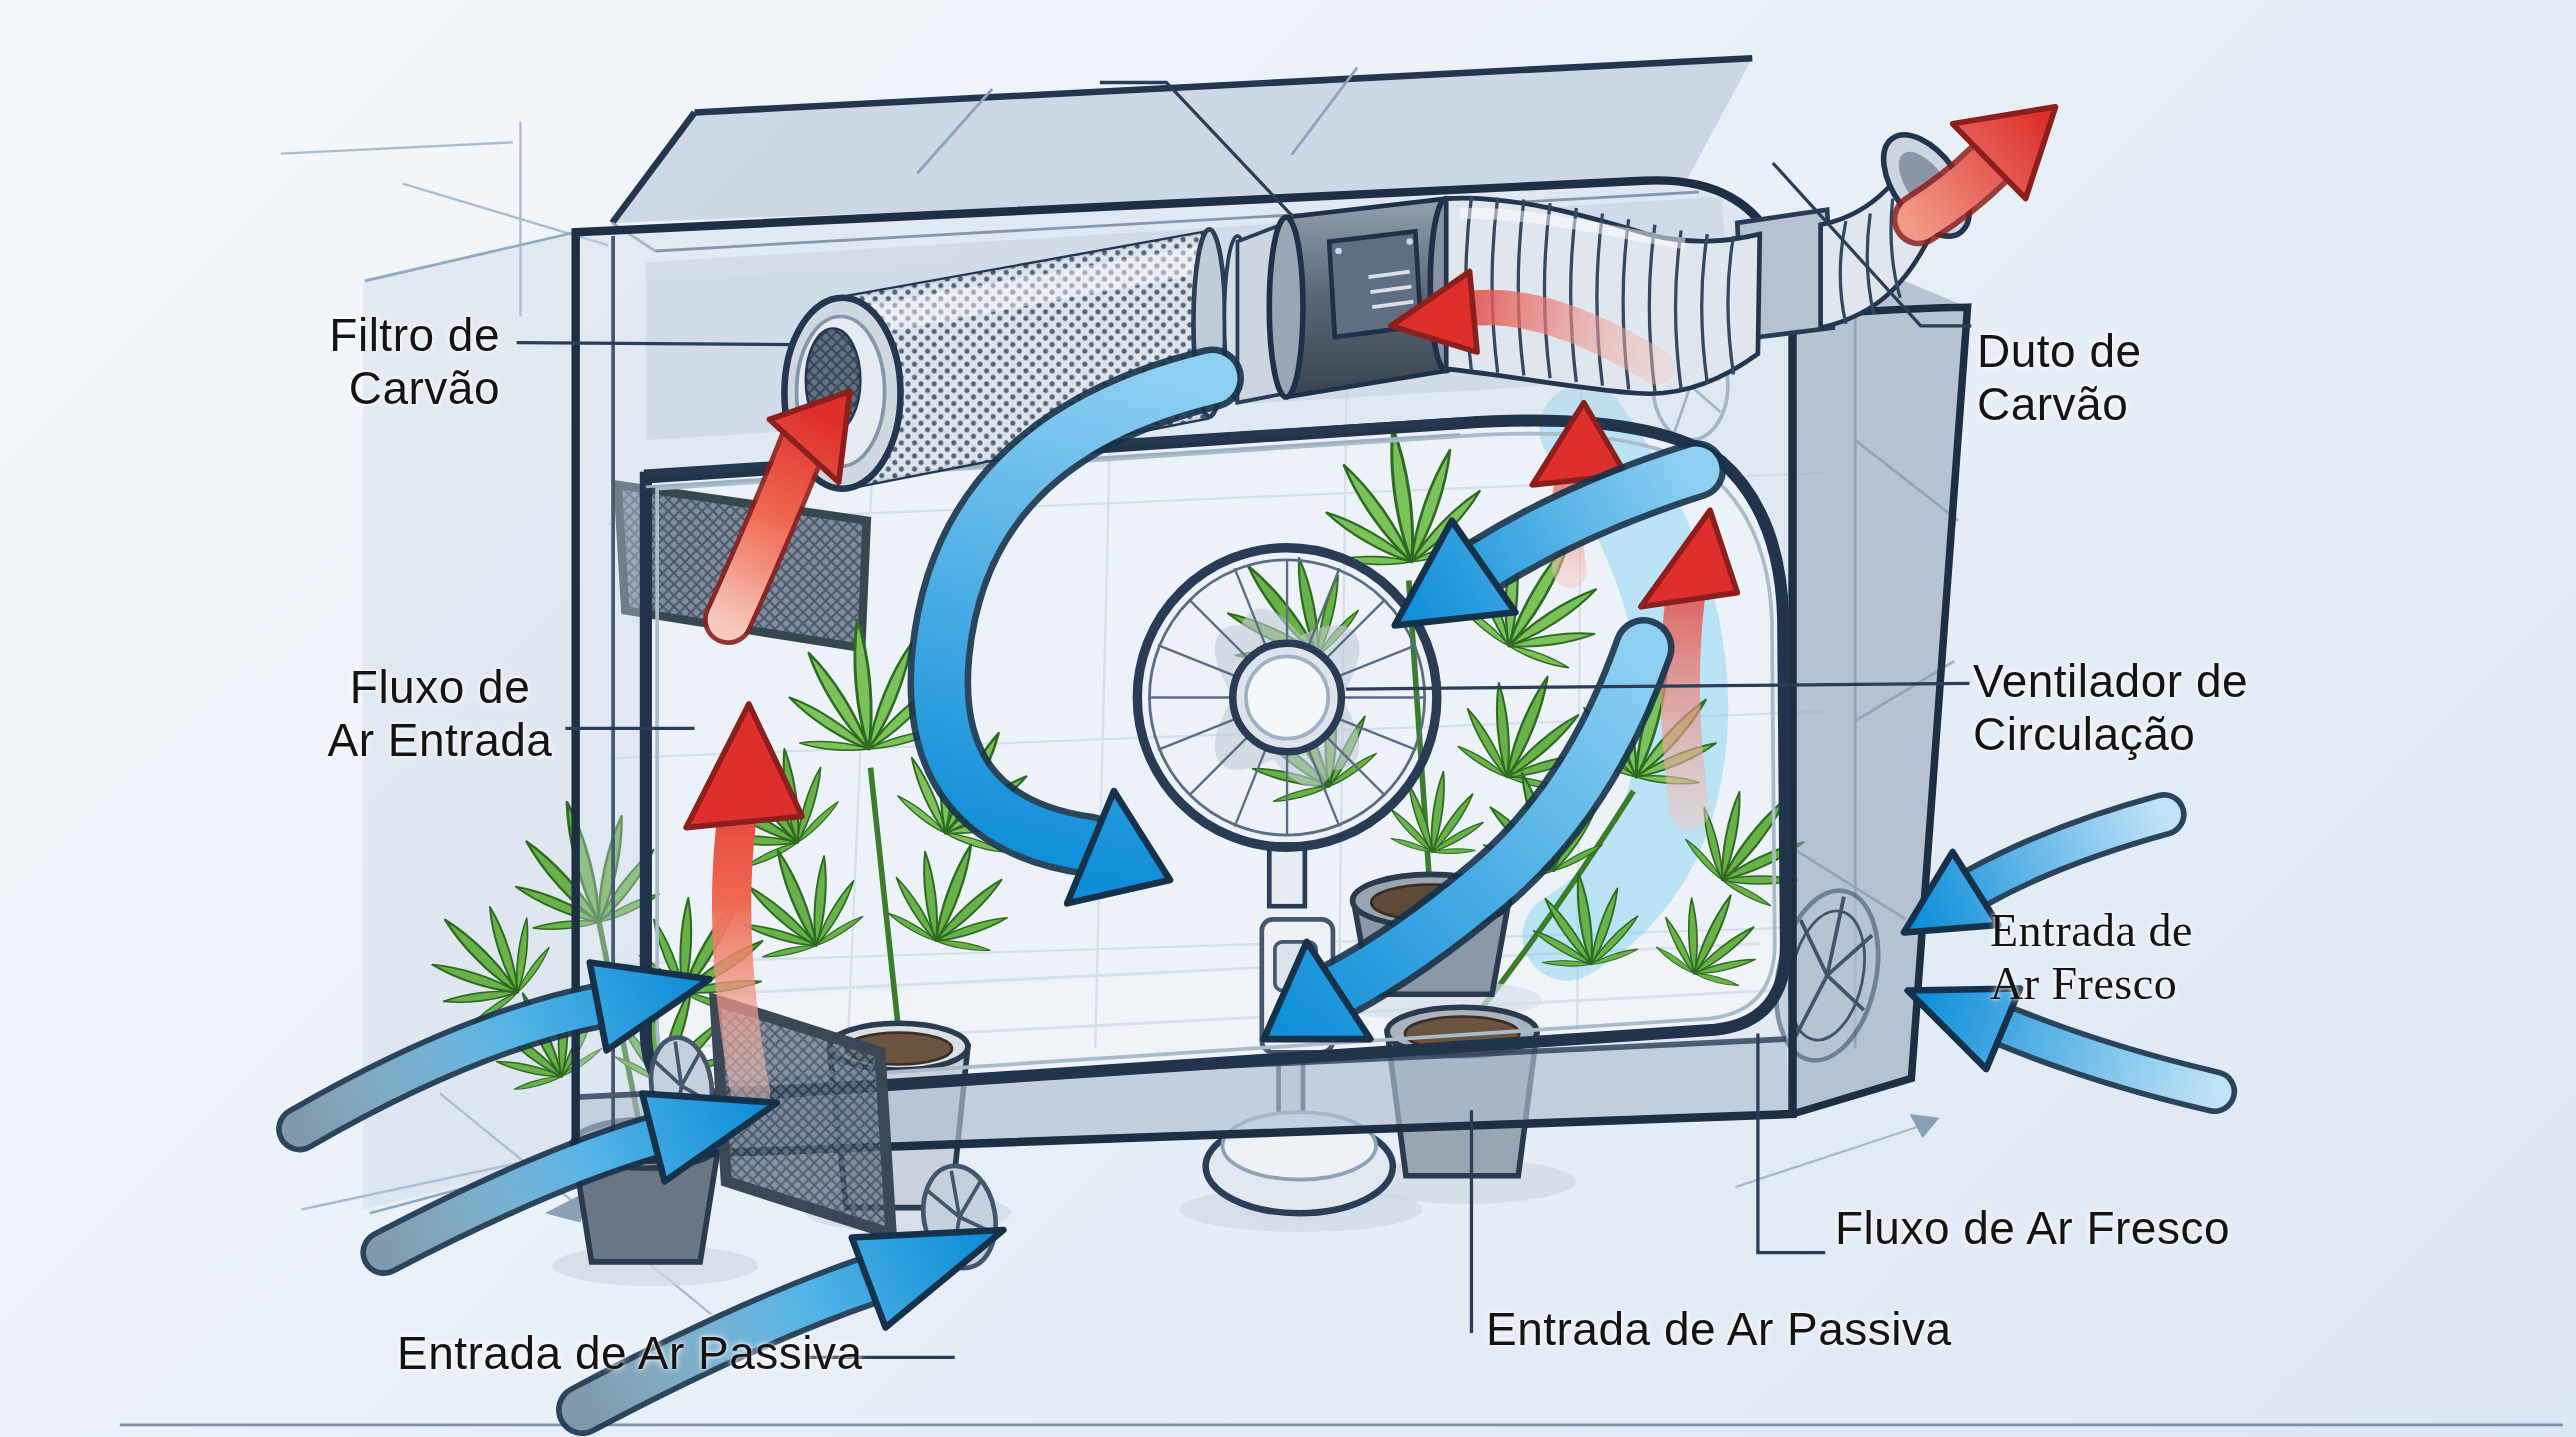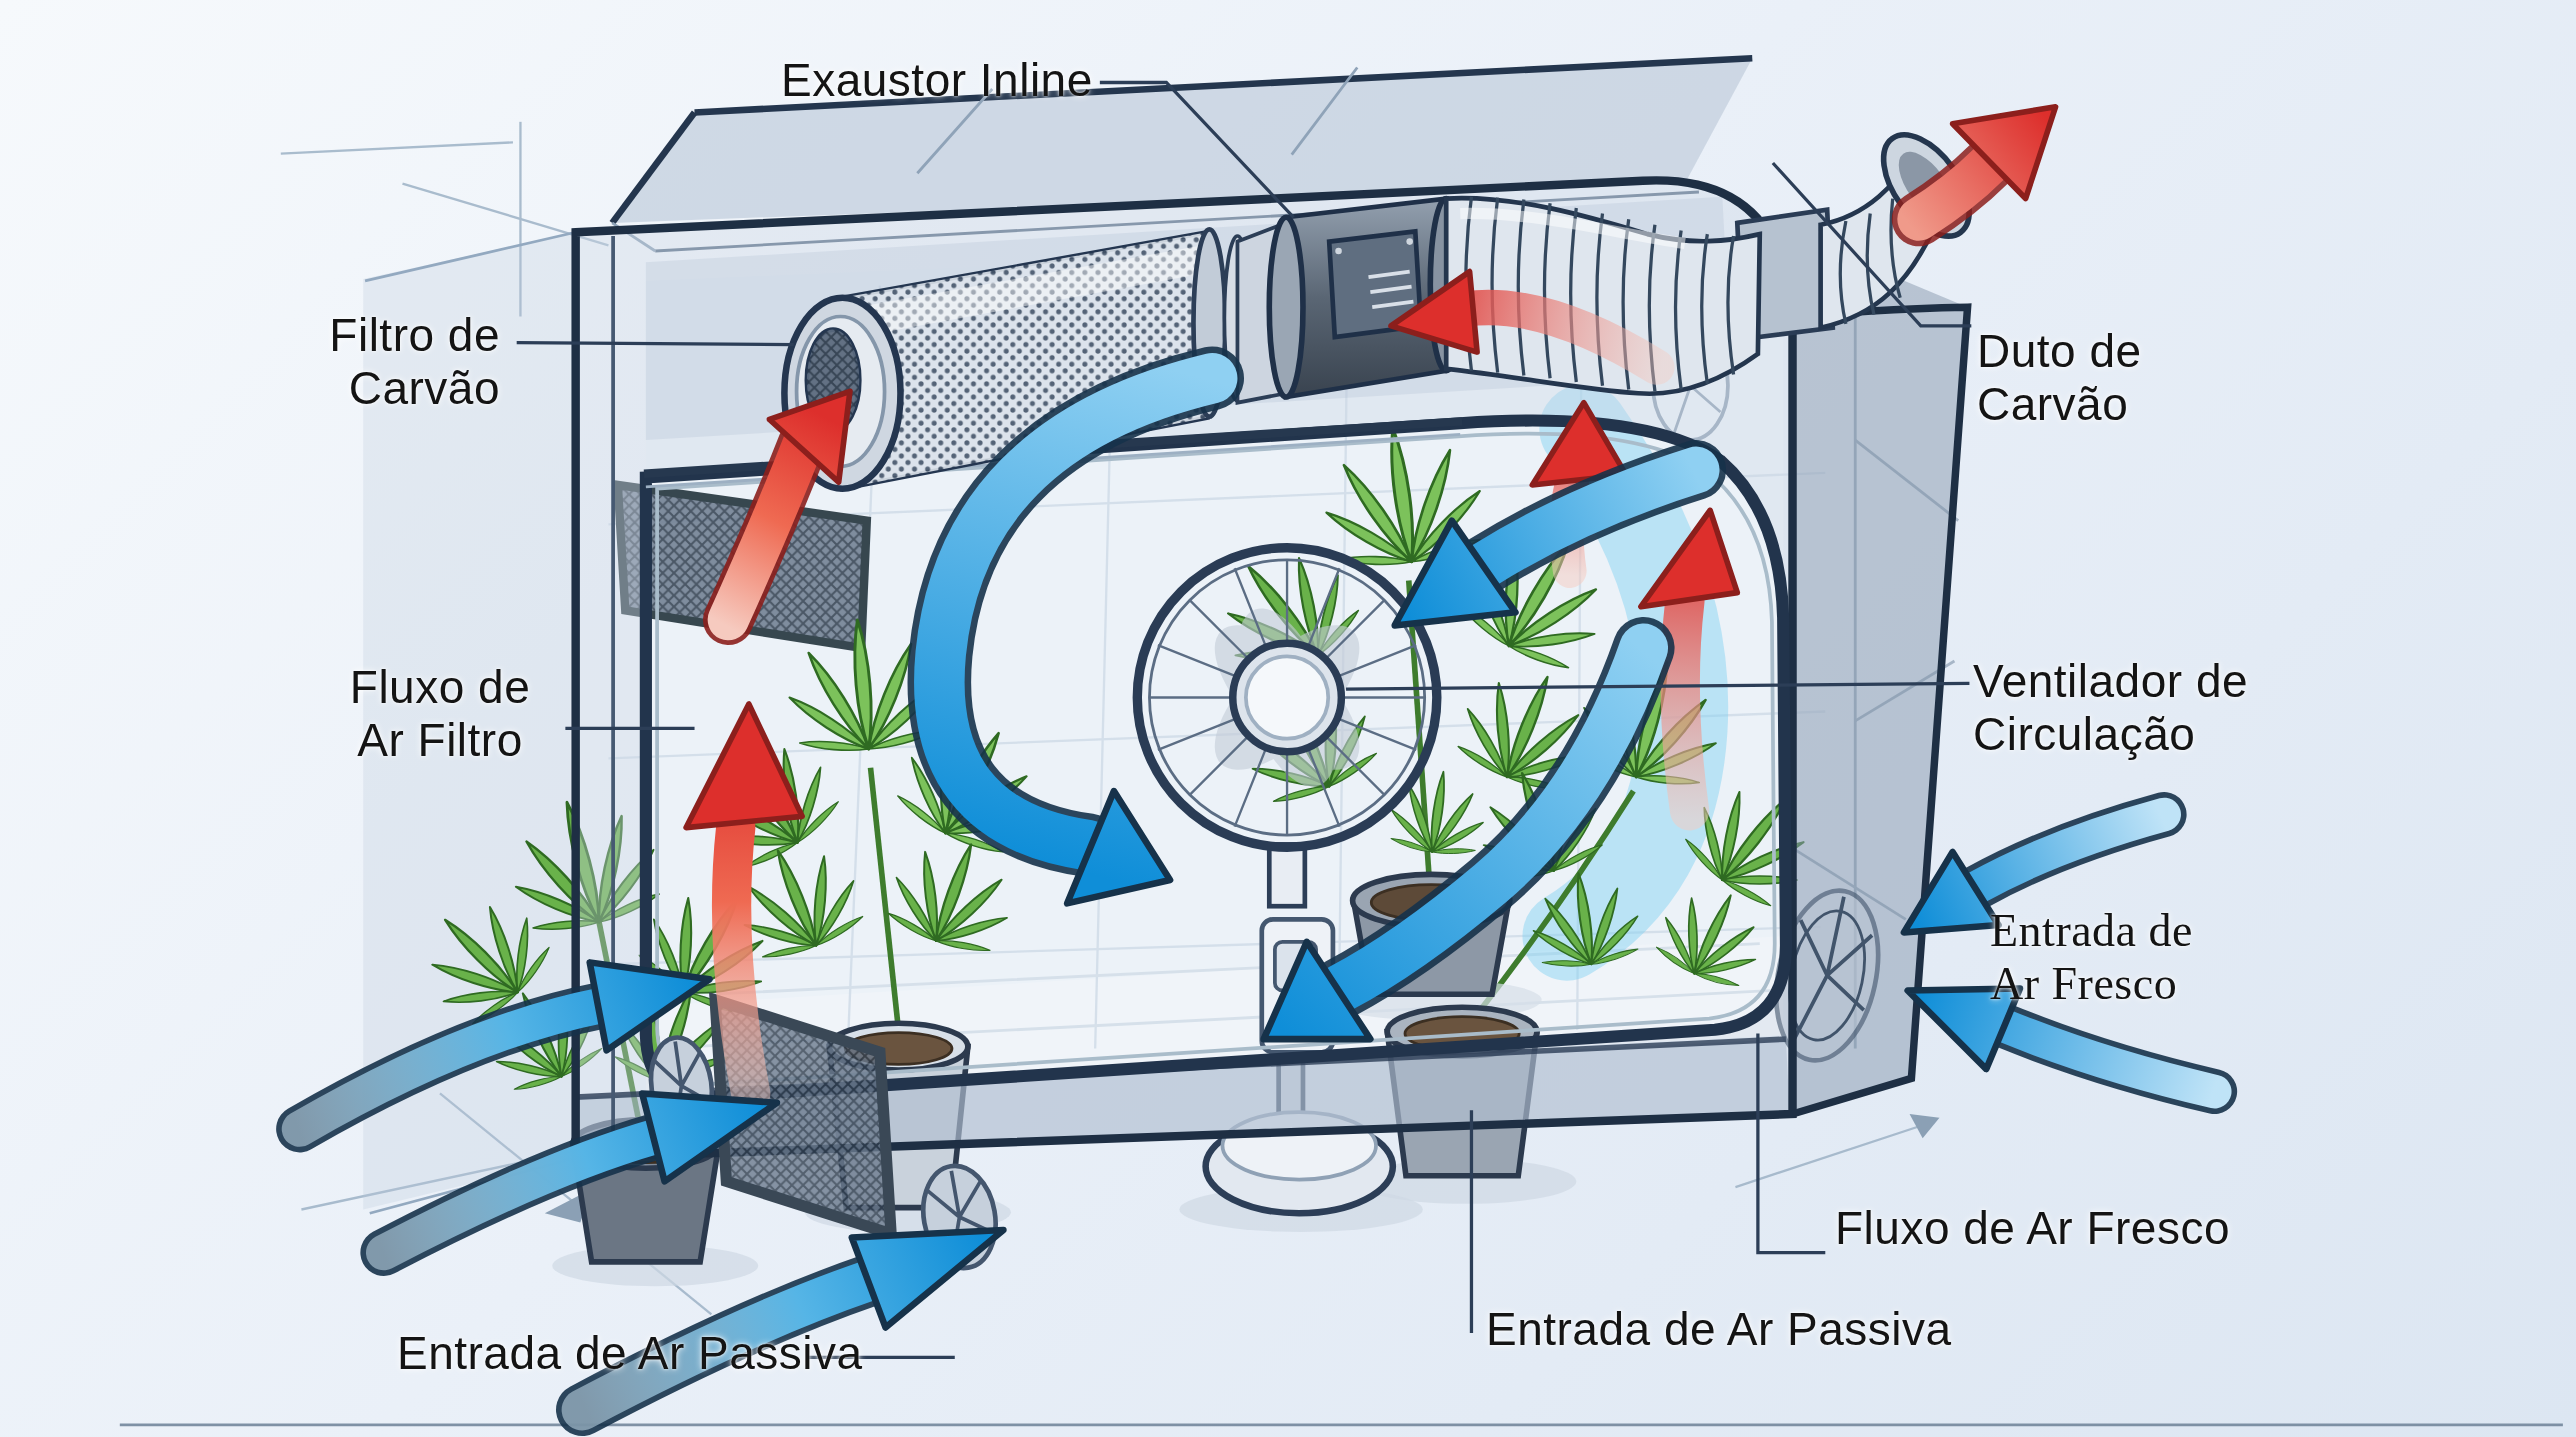--- a/index.html
+++ b/index.html
@@ -420,35 +420,34 @@
     <path d="M552,366 L848,368"></path>
     <path d="M1894,174 L2052,348 L2106,348"></path>
     <path d="M604,778 L742,778"></path>
     <path d="M1438,736 L2104,730"></path>
     <path d="M1878,1104 L1878,1338 L1950,1338"></path>
     <path d="M1572,1186 L1572,1424"></path>
     <path d="M864,1450 L1020,1450"></path>
   </g>
 </svg>
 
-<div class="lbl" style="left:781px;top:54px;">Exaustor Inline</div>
 
 <div class="lbl right" style="left:219px;top:309px;width:281px;">
   <span style="display:block">Filtro de</span>
   <span style="display:block">Carvão</span>
 </div>
 
 <div class="lbl" style="left:1977px;top:301px;margin-top:24px;">
   <span style="display:block">Duto de</span>
   <span style="display:block">Carvão</span>
 </div>
 
 <div class="lbl center" style="left:309px;top:661px;width:262px;">
   <span style="display:block">Fluxo de</span>
-  <span style="display:block">Ar Filtro</span>
+  <span style="display:block">Ar Entrada</span>
 </div>
 
 <div class="lbl" style="left:1973px;top:655px;">
   <span style="display:block">Ventilador de</span>
   <span style="display:block">Circulação</span>
 </div>
 
 <div class="lbl" style="left:1990px;top:904px;font-family:Liberation Serif, serif;">
   <span style="display:block">Entrada de</span>
   <span style="display:block">Ar Fresco</span>

